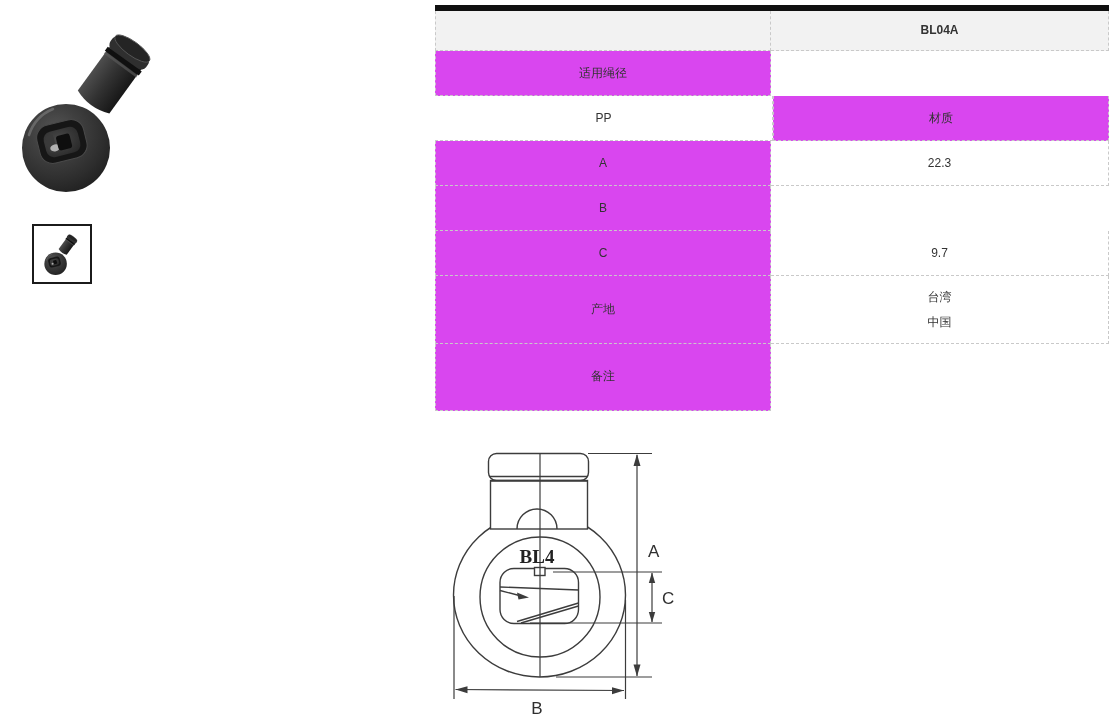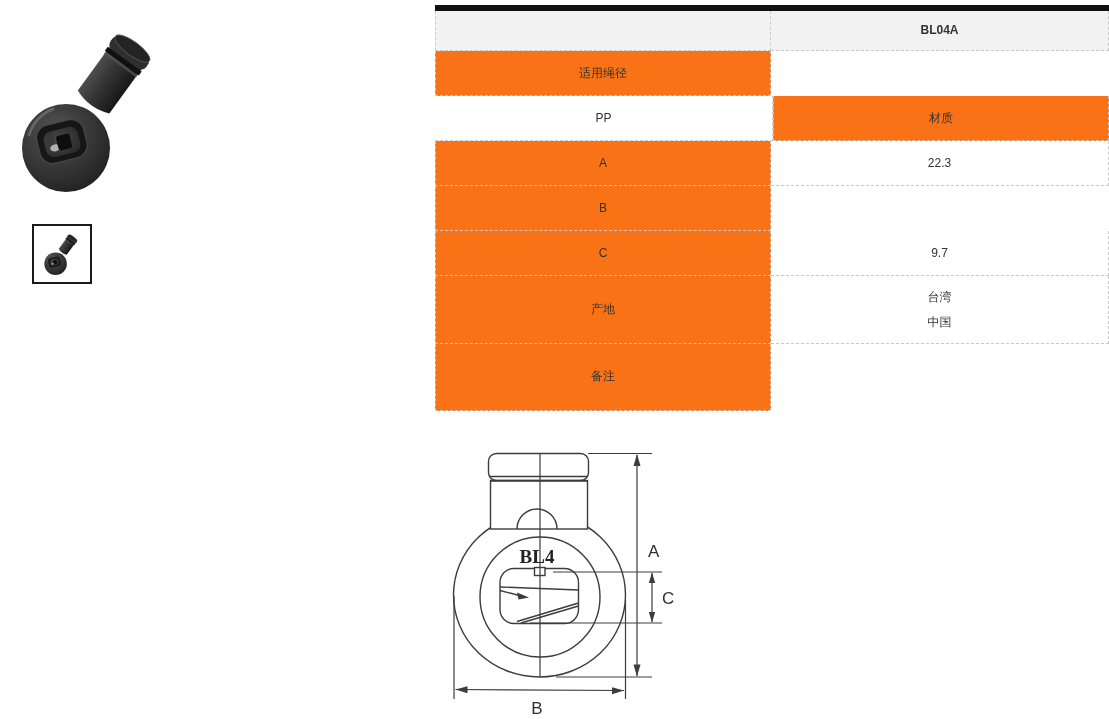--- a/index.html
+++ b/index.html
@@ -17,21 +17,21 @@
   
   .spec-table { position: absolute; left: 435px; top: 5px; width: 674px; }
   .spec-table .topbar { height: 6px; background: #101010; }
   .trow { display: flex; }
   .cell {
     border-right: 1px dashed #c9c9c9; border-bottom: 1px dashed #c9c9c9;
     display: flex; flex-direction: column; align-items: center; justify-content: center;
     font-size: 12px; line-height: 25px; text-align: center;
   }
   .cell.first { border-left: 1px dashed #c9c9c9; }
-  .cell.label { width: 336px; background: #f97316; }
+  .cell.label { width: 336px; background: #d946ef; }
   .cell.value { flex: 1; background: #ffffff; }
   .trow.header { height: 40px; }
   .trow.header .cell { background: #f2f2f2; }
   .trow.header .cell.value { font-weight: bold; }
   .trow.normal { height: 45px; }
   .trow.tall1 { height: 68px; }
   .trow.tall2 { height: 67px; font-family: Liberation Mono, monospace; }
 
   
   .tech-drawing { position: absolute; left: 425px; top: 425px; width: 305px; height: 294px; }

